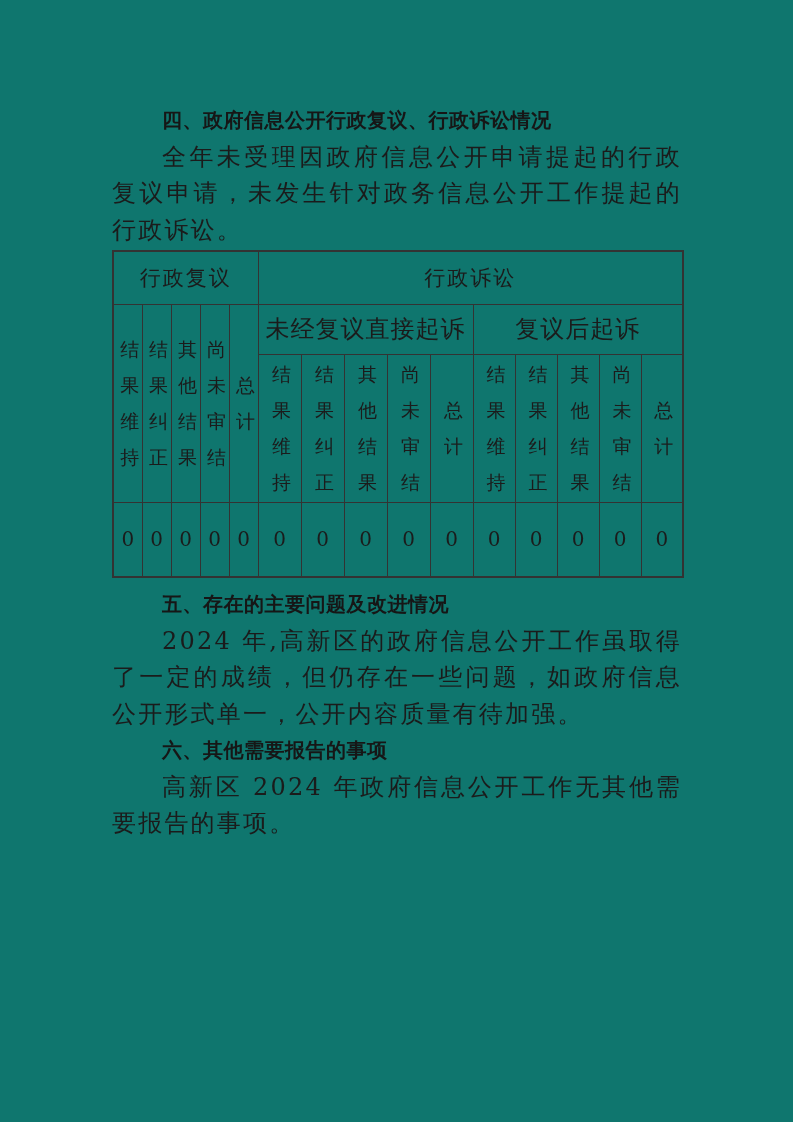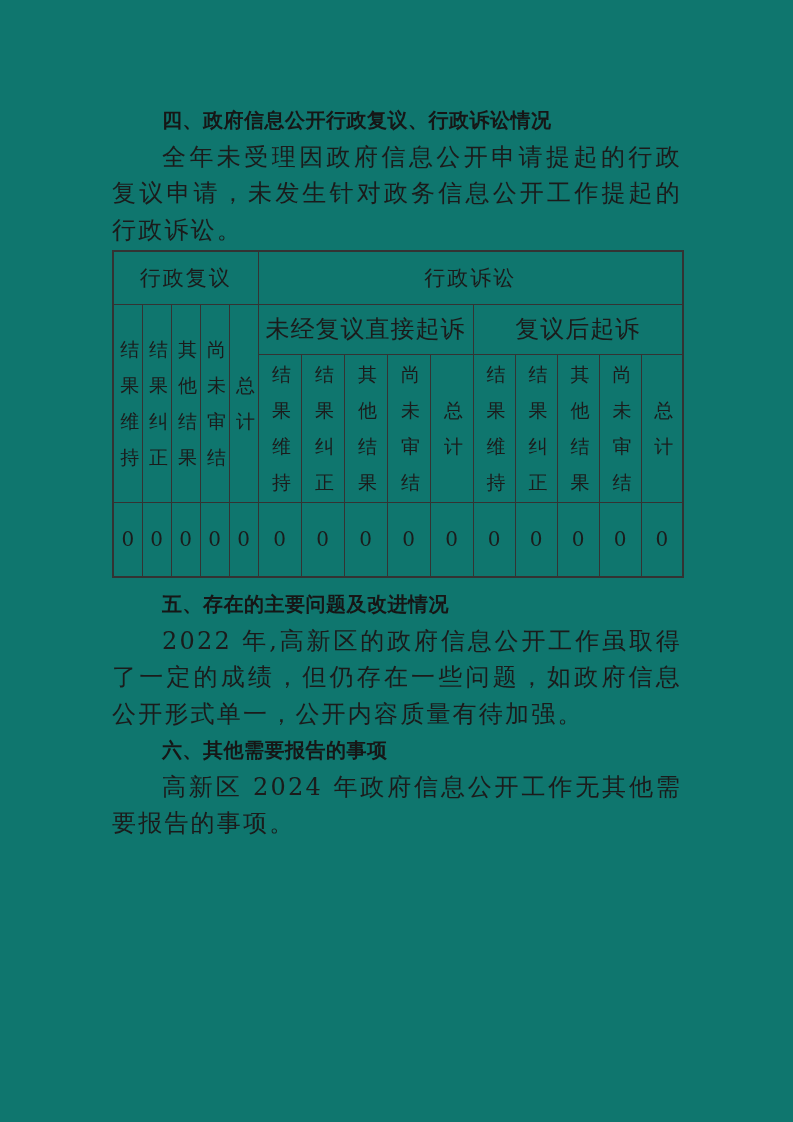--- a/index.html
+++ b/index.html
@@ -142,18 +142,18 @@
       <td>0</td>
       <td>0</td>
       <td>0</td>
       <td>0</td>
       <td>0</td>
     </tr>
   </tbody>
     </table>
 
   <h3 class="section-heading after-table">五、存在的主要问题及改进情况</h3>
-  <p class="para">2022 年,高新区的政府信息公开工作虽取得了一定的成绩，但仍存在一些问题，如政府信息公开形式单一，公开内容质量有待加强。</p>
+  <p class="para">2024 年,高新区的政府信息公开工作虽取得了一定的成绩，但仍存在一些问题，如政府信息公开形式单一，公开内容质量有待加强。</p>
 
   <h3 class="section-heading">六、其他需要报告的事项</h3>
   <p class="para">高新区 2024 年政府信息公开工作无其他需要报告的事项。</p>
 
 </div>
 
 </body></html>

